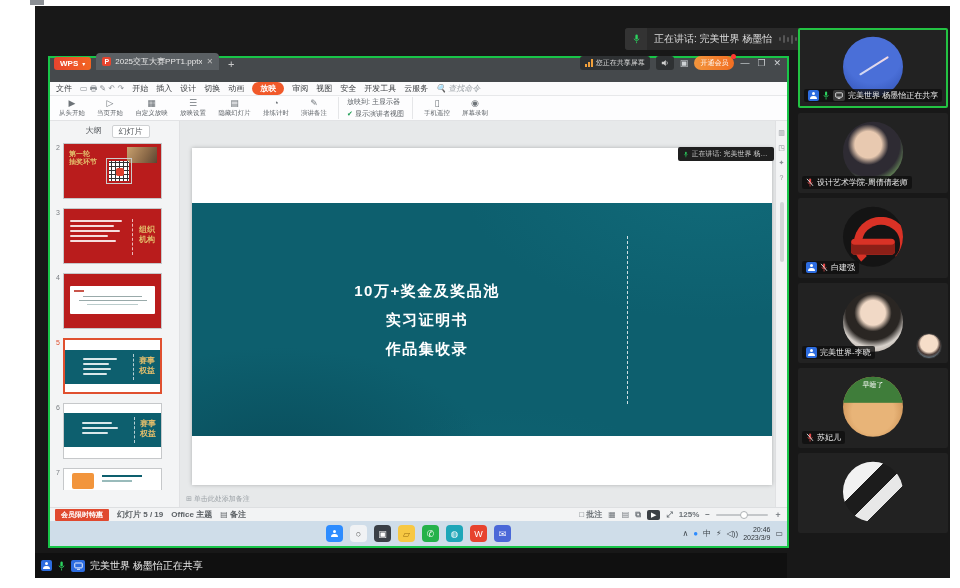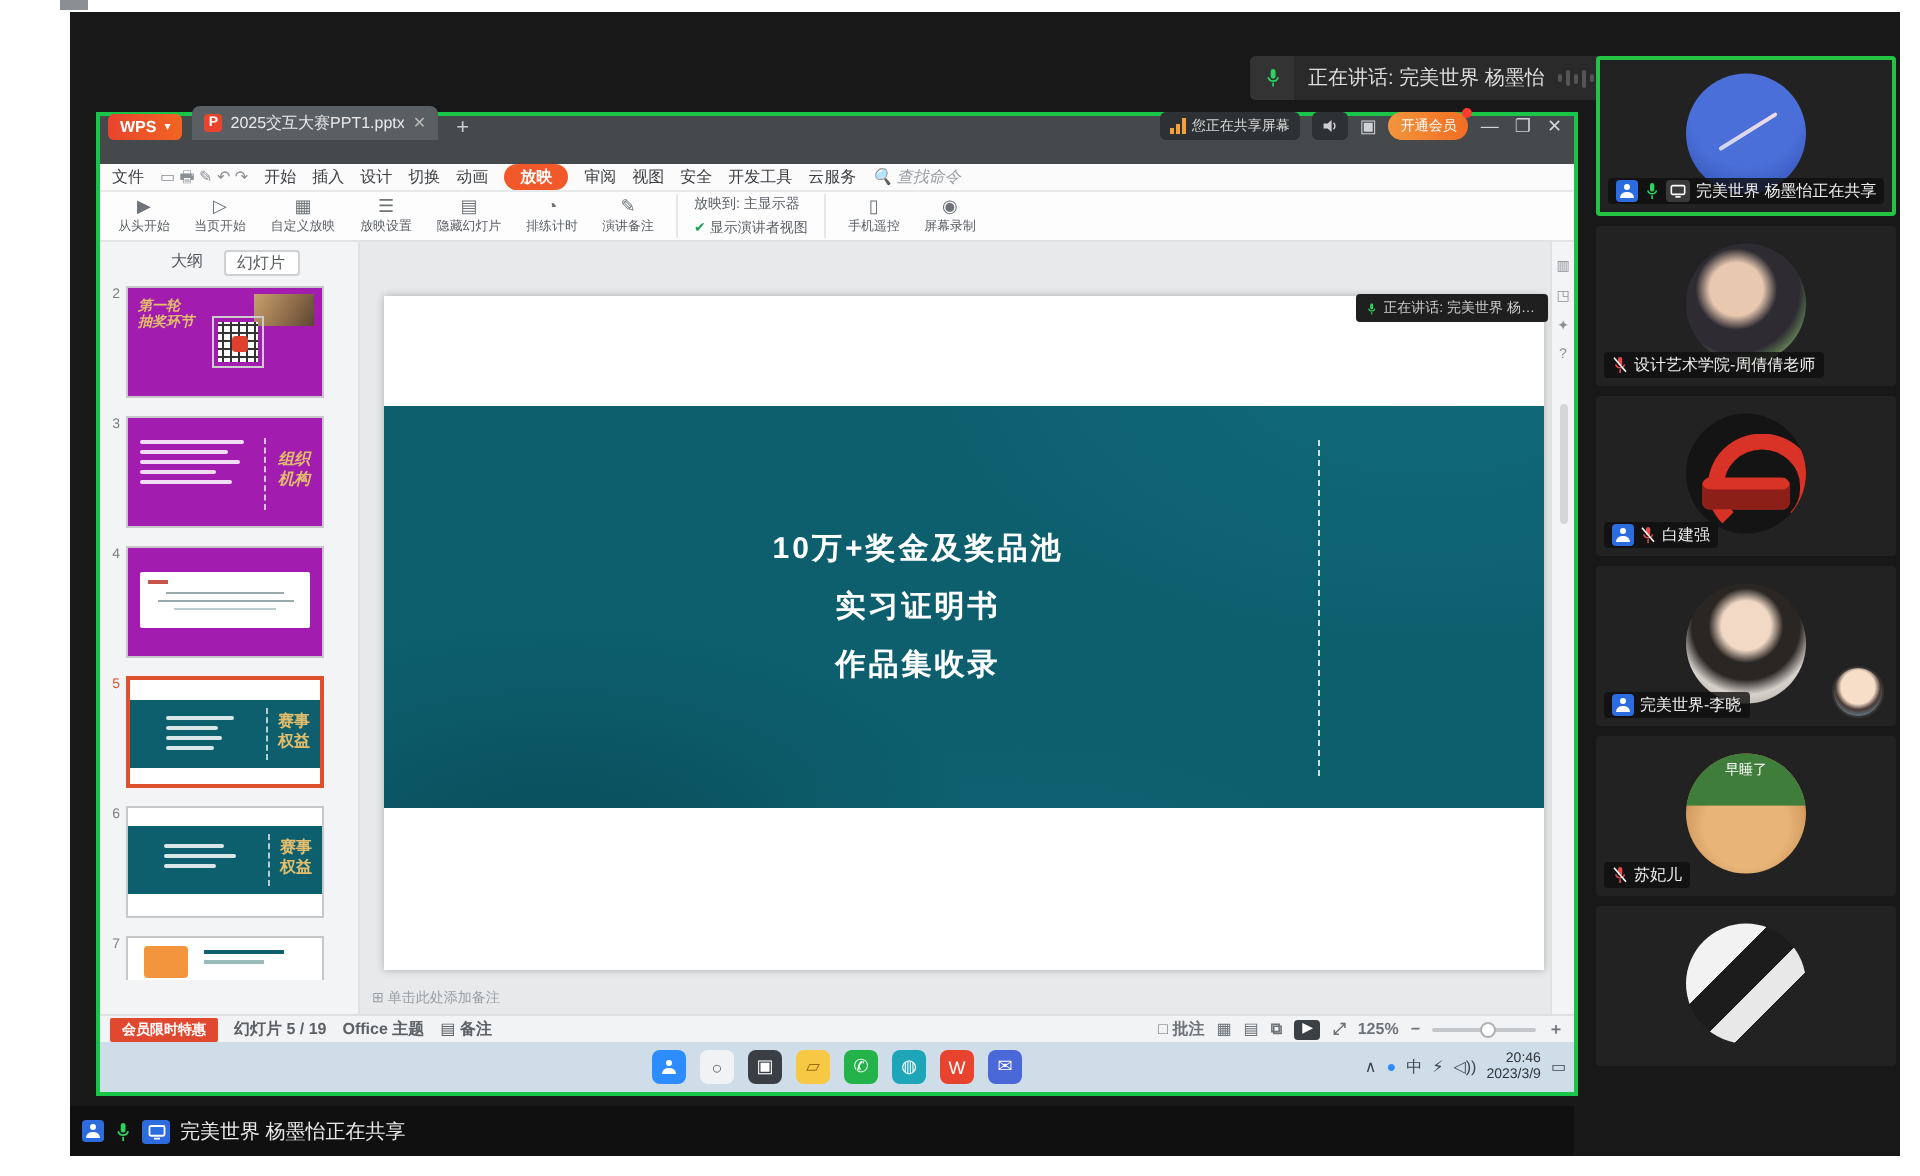--- a/index.html
+++ b/index.html
@@ -66,35 +66,35 @@
   .work { flex:1 1 auto; display:flex; min-height:0; }
   .panel { width:130px; background:#f3f4f5; border-right:1px solid #e0e1e3; display:flex; flex-direction:column; }
   .panel-tabs { display:flex; gap:4px; justify-content:center; padding:4px 0 3px; font-size:8px; color:#55595d; }
   .ptab.active { background:#fff; border:1px solid #cfd1d3; border-radius:2px; padding:0 6px; }
   .ptab { padding:0 6px; }
   .thumbs { flex:1; overflow:hidden; padding:2px 4px 0 2px; }
   .thumb-row { display:flex; gap:3px; margin-bottom:9px; }
   .tnum { font-size:7px; color:#7a7e82; width:8px; text-align:right; padding-top:1px; }
   .thumb { width:99px; height:56px; background:#fff; border:1px solid #c6c8ca; position:relative; overflow:hidden; }
   .thumb.selected { border:2px solid #e0502f; }
-  .teal { background:#a21caf;font-style:italic; }
+  .teal { background:#b91c1c; }
   .mini-yellow { color:#e2bd6b; font-weight:bold; }
   .mini-lines i { display:block; height:2px; background:rgba(255,255,255,.85); border-radius:1px; margin:3px 0; }
   .band { position:absolute; left:0; right:0; background:#0d5f6e; }
   .mini-dash { position:absolute; border-left:1px dashed rgba(255,255,255,.7); }
 
   
   .canvas { flex:1; background:#e7e9ea; position:relative; min-width:0; }
   .slide { position:absolute; left:12px; top:27px; width:580px; height:337px; background:#fff;
     box-shadow:0 0 4px rgba(0,0,0,.25); }
-  .slide-band { position:absolute; left:0; top:55px; width:100%; height:201px; background:#0d5f6e;
+  .slide-band { position:absolute; left:0; top:55px; width:100%; height:233px; background:#0d5f6e;
     background-image:radial-gradient(ellipse 300px 160px at 15% 110%, rgba(9,76,90,.9), rgba(9,76,90,0) 70%),
       radial-gradient(ellipse 360px 200px at 90% -10%, rgba(20,115,130,.55), rgba(20,115,130,0) 70%),
       radial-gradient(ellipse 260px 140px at 55% 130%, rgba(17,104,118,.6), rgba(17,104,118,0) 70%);
-    display:flex; align-items:center;padding-left:32px; }
+    display:flex; align-items:center; }
   .benefits { width:230px; margin-left:120px; text-align:center; color:#fff; font-weight:bold;
     font-size:15px; line-height:29px; letter-spacing:1.5px; }
   .vdash { height:168px; border-left:1.5px dashed rgba(255,255,255,.8); margin-left:85px; }
   .side-title { margin-left:28px; color:#e2bd6b; font-size:34px; font-weight:bold; letter-spacing:6px; line-height:46px; }
   .float-speaker { position:absolute; left:498px; top:26px; height:14px; background:#1f1f1f; border-radius:2px;
     display:flex; align-items:center; gap:3px; padding:0 5px; max-width:96px; }
   .float-speaker span { color:#ccc; font-size:7px; white-space:nowrap; overflow:hidden; text-overflow:ellipsis; }
   .notes-hint { position:absolute; left:6px; bottom:3px; font-size:7px; color:#9aa0a5; }
   .rstrip { width:12px; background:#f3f4f5; border-left:1px solid #e0e1e3; display:flex; flex-direction:column;
     align-items:center; gap:7px; padding-top:8px; color:#8a8f94; font-size:7px; }

